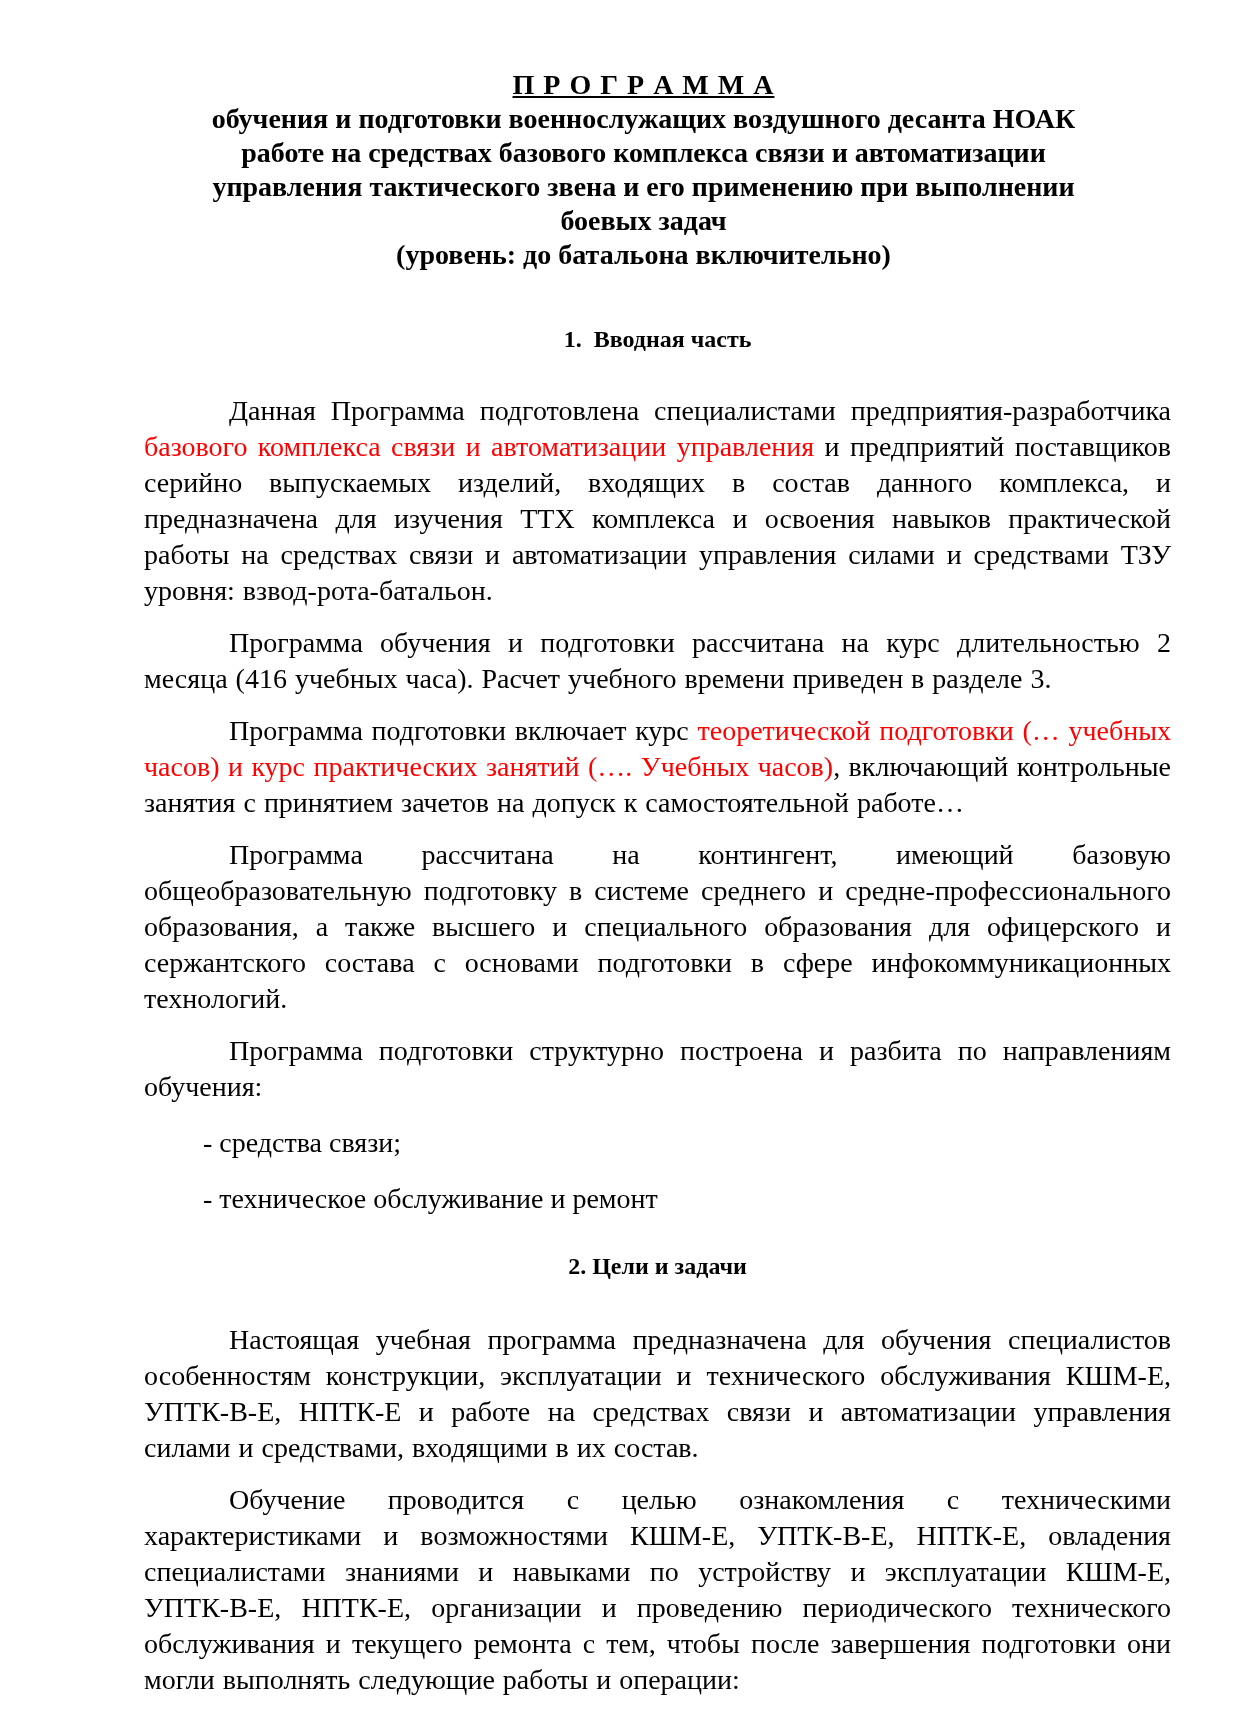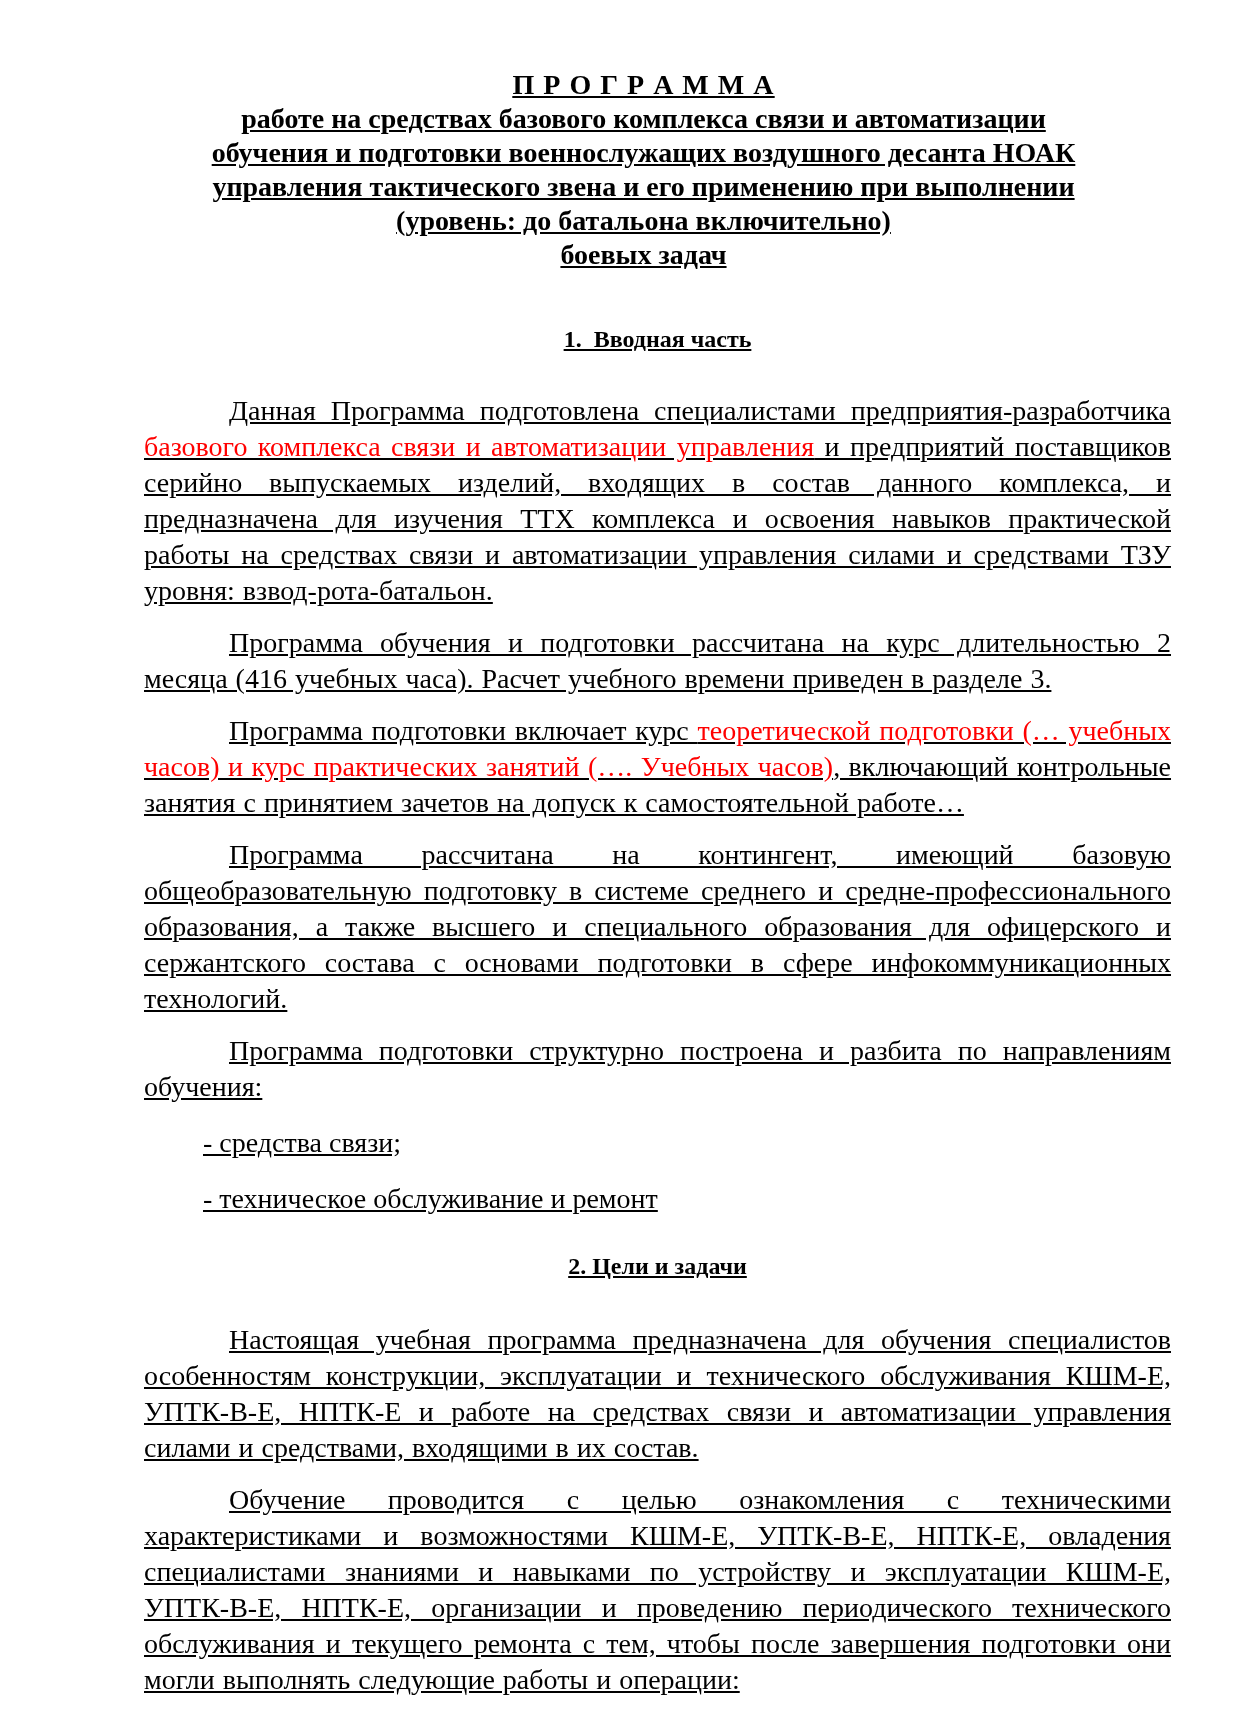--- a/index.html
+++ b/index.html
@@ -12,21 +12,20 @@
     height: 1719px;
     overflow: hidden;
     font-family: "Liberation Serif", "DejaVu Serif", serif;
     color: #000000;
   }
   .page {
     box-sizing: border-box;
     width: 1247px;
     height: 1474px;
     padding: 68px 60px 30px 128px;
-    text-decoration: underline;
   }
   
   .doc-title {
     text-align: center;
     font-weight: bold;
     font-size: 28px;
     line-height: 34px;
     margin-left: -28px; 
   }
   .doc-title .main-line {
@@ -67,25 +66,25 @@
     margin-top: 20px;
   }
 </style>
 </head>
 <body>
 
 <div class="page">
 
   <div class="doc-title">
     <span class="main-line"><span>П Р О Г Р А М М А</span></span>
+    <span class="subtitle-line">обучения и подготовки военнослужащих воздушного десанта НОАК</span>
     <span class="subtitle-line">работе на средствах базового комплекса связи и автоматизации</span>
-    <span class="subtitle-line">обучения и подготовки военнослужащих воздушного десанта НОАК</span>
     <span class="subtitle-line">управления тактического звена и его применению при выполнении</span>
+    <span class="subtitle-line">боевых задач</span>
     <span class="subtitle-line">(уровень: до батальона включительно)</span>
-    <span class="subtitle-line">боевых задач</span>
   </div>
 
   <h2 class="sec-heading first">1.&nbsp; Вводная часть</h2>
 
   <p class="par"><span>Данная Программа подготовлена специалистами предприятия-разработчика </span><span class="red">базового комплекса связи и автоматизации управления</span><span> и предприятий поставщиков серийно выпускаемых изделий, входящих в состав данного комплекса, и предназначена для изучения ТТХ комплекса и освоения навыков практической работы на средствах связи и автоматизации управления силами и средствами ТЗУ уровня: взвод-рота-батальон.</span></p>
 
   <p class="par">Программа обучения и подготовки рассчитана на курс длительностью 2 месяца (416 учебных часа). Расчет учебного времени приведен в разделе 3.</p>
 
   <p class="par"><span>Программа подготовки включает курс </span><span class="red">теоретической подготовки (… учебных часов) и курс практических занятий (…. Учебных часов)</span><span>, включающий контрольные занятия с принятием зачетов на допуск к самостоятельной работе…</span></p>
 

